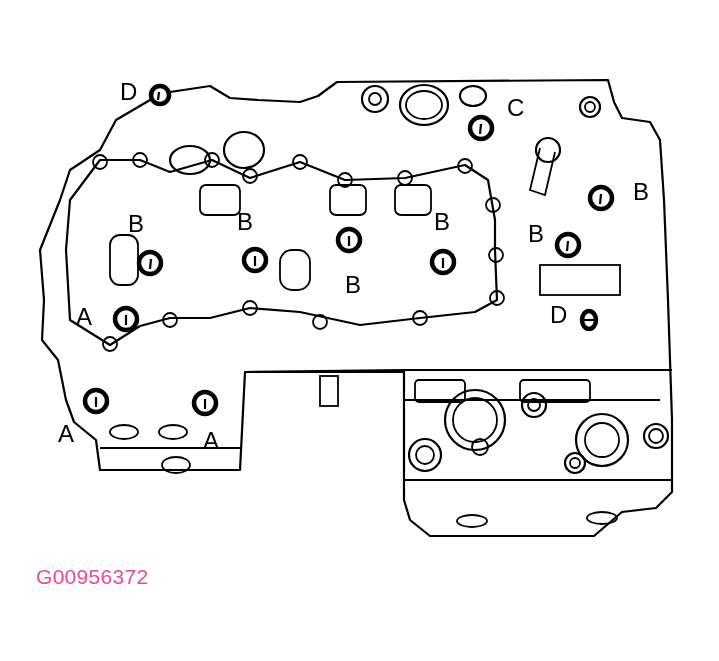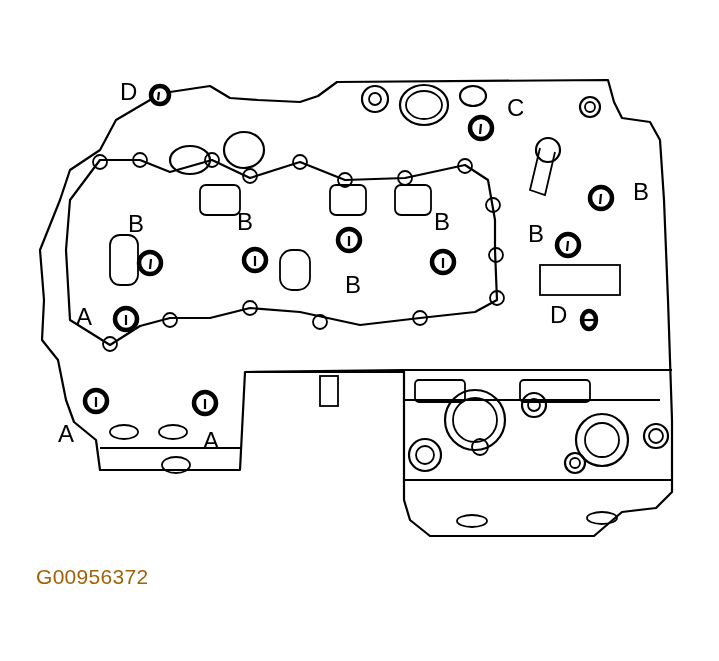--- a/index.html
+++ b/index.html
@@ -3,21 +3,21 @@
   <meta charset="utf-8">
   <style>
     html, body { margin: 0; padding: 0; background: #ffffff; }
     body { width: 719px; height: 661px; position: relative; overflow: hidden; font-family: "Liberation Sans", sans-serif; }
     #diagram { position: absolute; left: 0; top: 0; width: 719px; height: 661px; }
     .ln { fill: none; stroke: #000; stroke-width: 2.2; stroke-linejoin: round; stroke-linecap: round; }
     .thin { fill: none; stroke: #000; stroke-width: 1.8; }
     .bolt { fill: #fff; stroke: #000; stroke-width: 4.5; }
     .bolt-mark { stroke: #000; stroke-width: 2.2; fill: none; }
     .label { font-family: "Liberation Sans", sans-serif; font-size: 24px; fill: #000; }
-    #figure-id { position: absolute; left: 36px; top: 565px; font-size: 21px; color: #a16207; letter-spacing: 0.3px; }
+    #figure-id { position: absolute; left: 36px; top: 565px; font-size: 21px; color: #ec4899; letter-spacing: 0.3px; }
   </style>
 </head>
 <body>
 
 <svg id="diagram" viewBox="0 0 719 661" xmlns="http://www.w3.org/2000/svg">
 
   <g>
     <path class="ln" d="M337,82 L608,80 L614,102 L622,118 L650,122 L660,140 L664,200 L668,300 L670,360 L672,420 L672,492 L656,508 L622,512 L594,536 L430,536 L410,520 L404,500 L404,370 L245,372 L240,470 L100,470 L96,440 L74,422 L66,400 L58,360 L42,340 L44,300 L40,250 L60,200 L70,170 L100,150 L116,120 L150,100 L170,92 L210,86 L230,98 L258,100 L300,102 L318,96 Z"></path>
     <path class="thin" d="M404,480 L672,480"></path>
     <path class="thin" d="M404,370 L672,370"></path>

